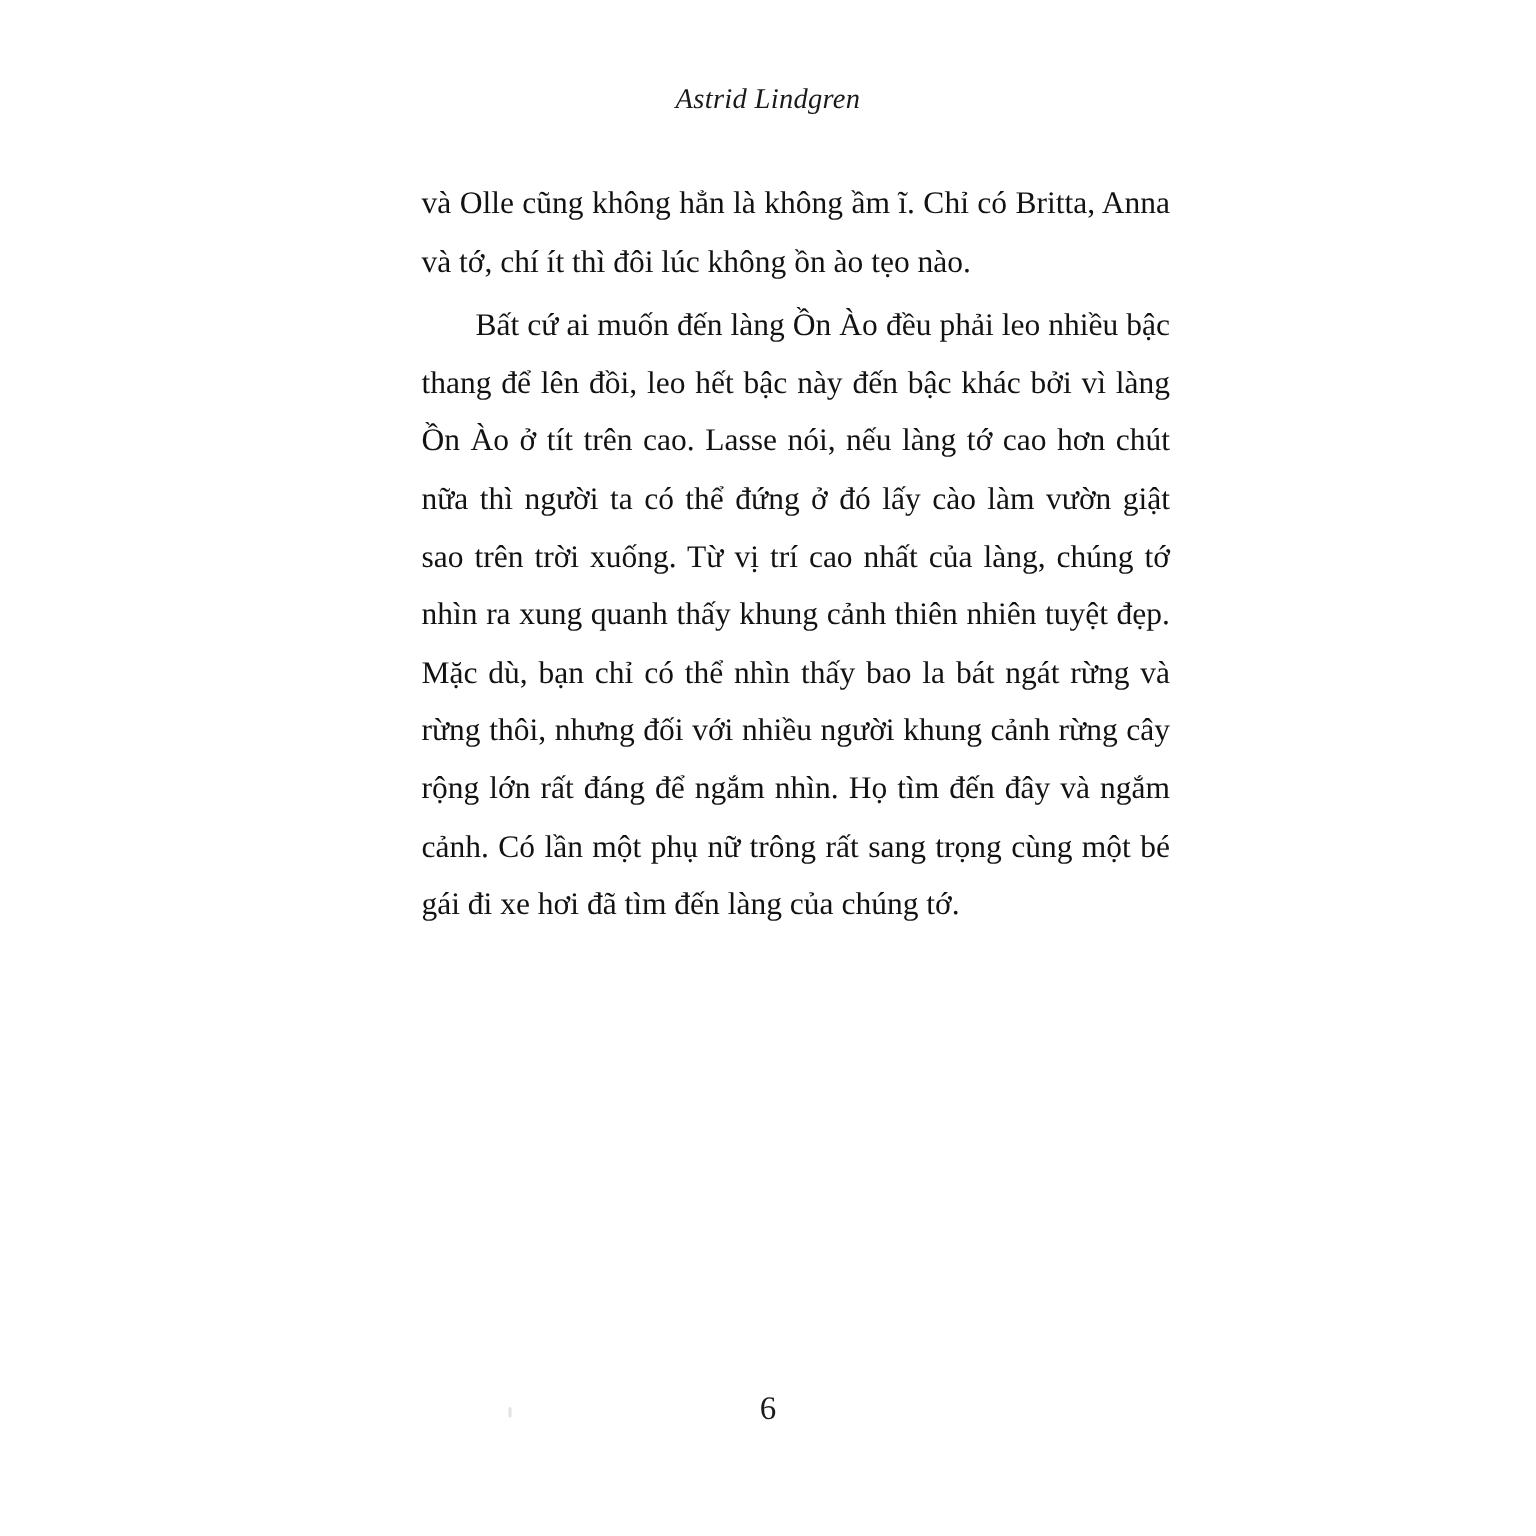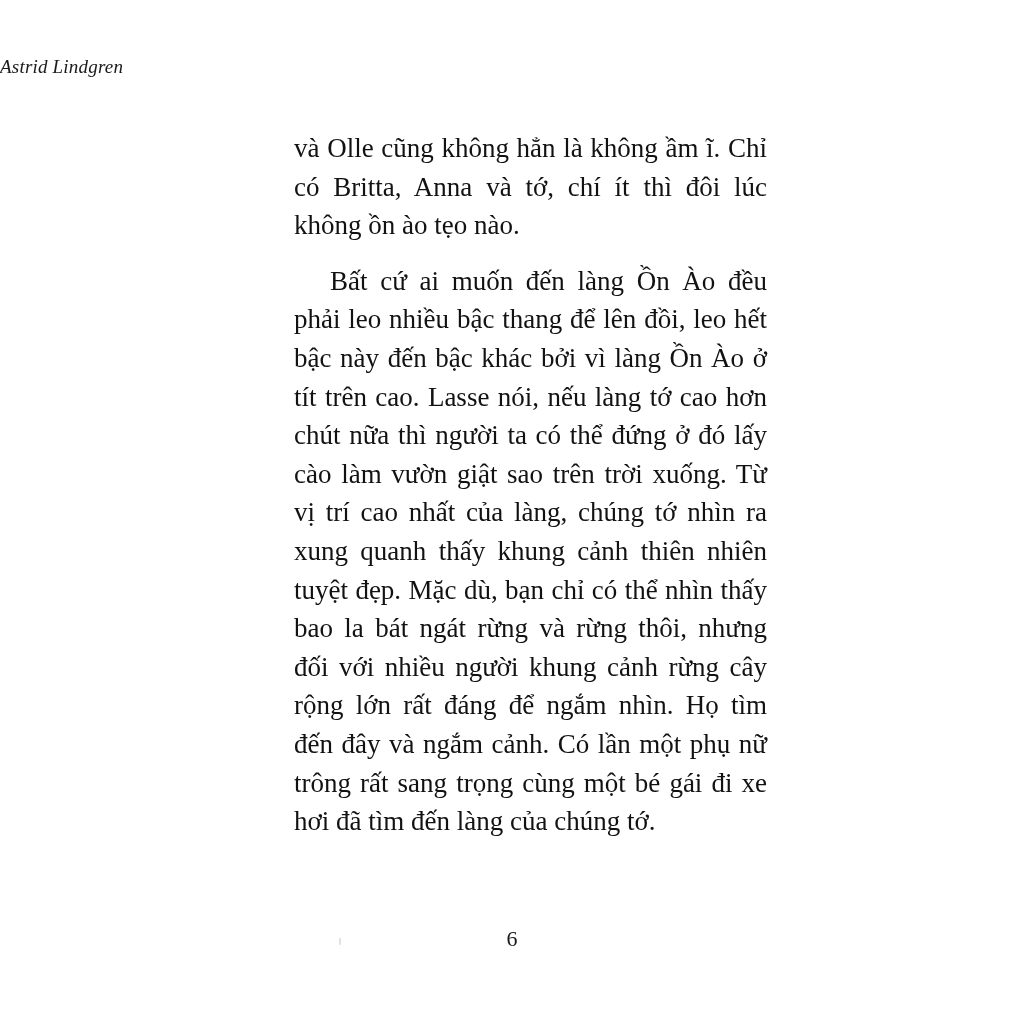--- a/index.html
+++ b/index.html
@@ -23,41 +23,41 @@
     background: #ffffff;
     box-sizing: border-box;
   }
 
   
   .running-head {
     position: absolute;
     top: 56px;
     left: 0;
     width: 1024px;
-    text-align: left;
+    text-align: center;
     font-style: italic;
     font-size: 19px;
     letter-spacing: 0.2px;
     color: #1a1a1a;
     font-family: "Liberation Serif", "DejaVu Serif", serif;
   }
 
   
   .text-block {
     position: absolute;
     top: 112px;
     left: 277px;
     width: 507px;
   }
 
   p.para {
-    margin: 17px;
+    margin: 4px;
     text-align: justify;
     text-justify: inter-word;
-    font-size: 27px;
+    font-size: 21px;
     line-height: 38.6px;
     color: #121212;
     hyphens: none;
     -webkit-hyphens: none;
   }
 
   p.para.indent {
     text-indent: 36px;
   }
 

